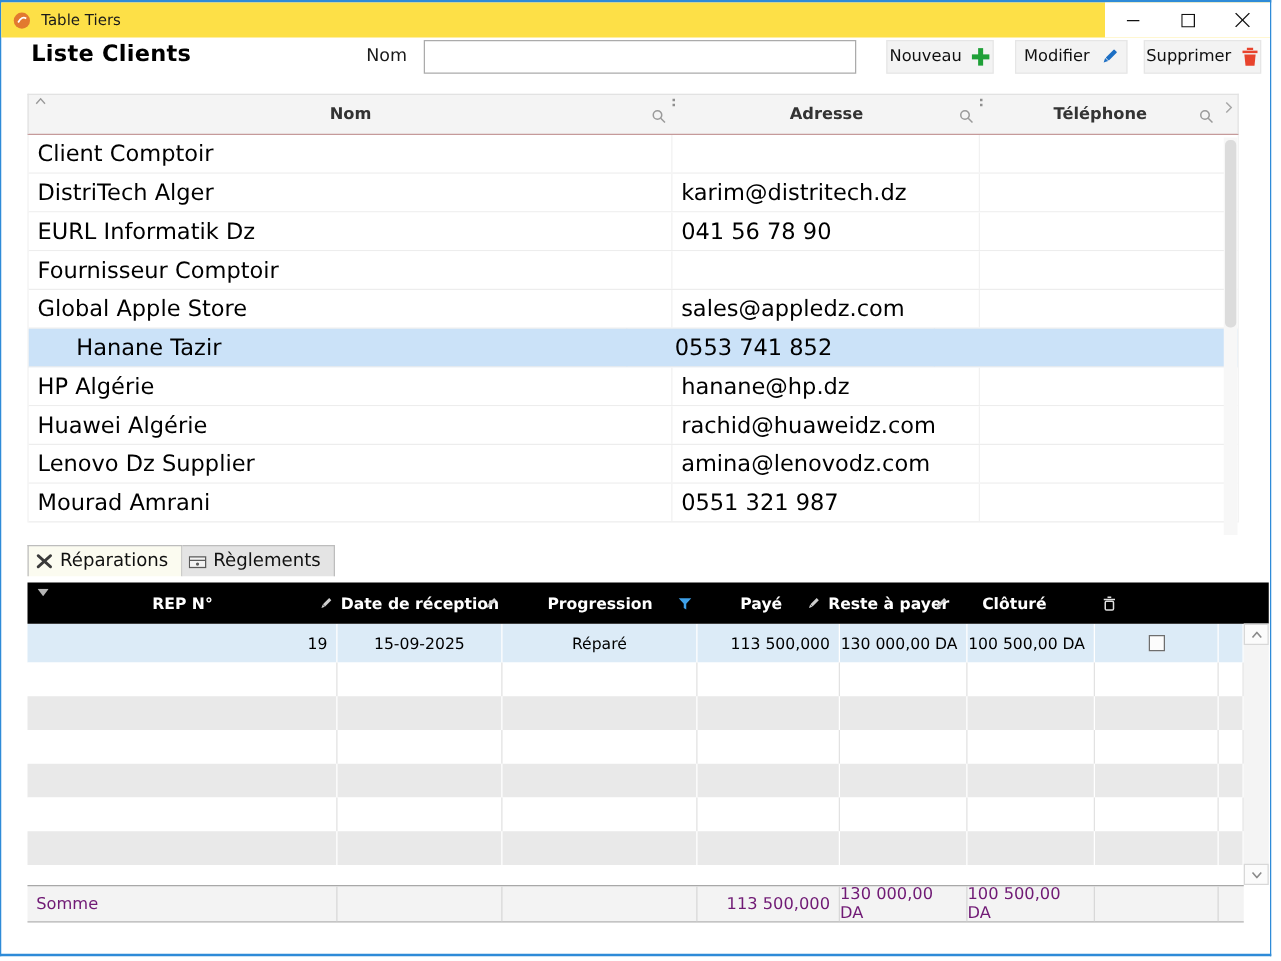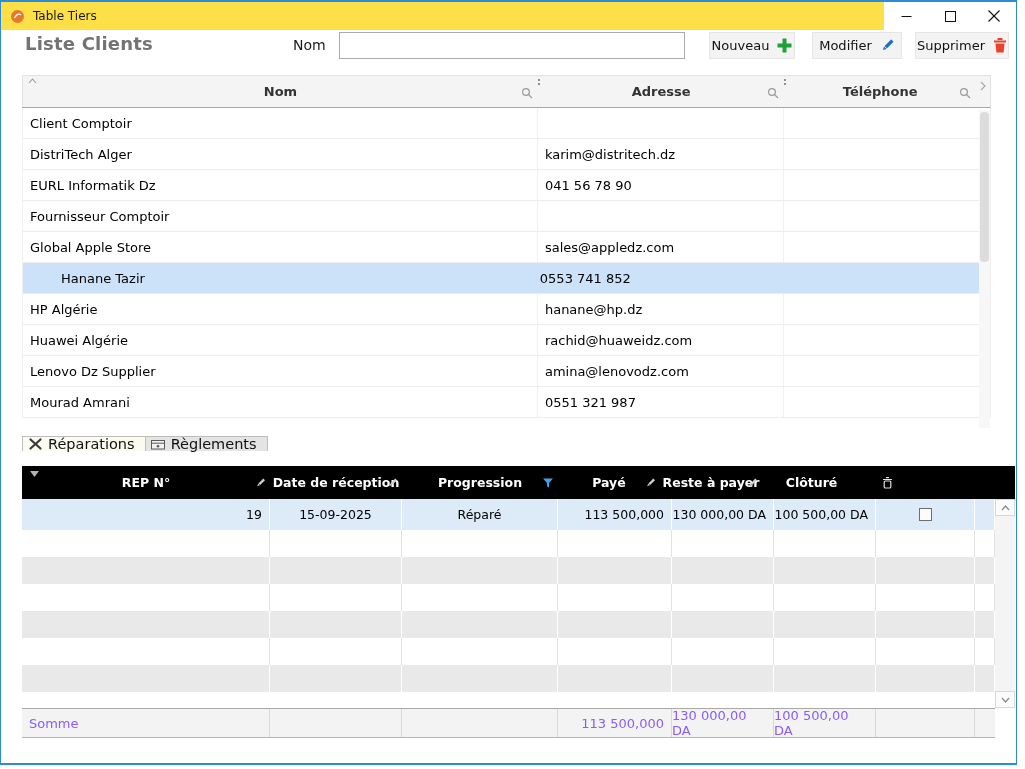--- a/index.html
+++ b/index.html
@@ -15,21 +15,21 @@
 
   
   .titlebar { position:absolute; left:1px; top:2px; width:1015px; height:28px; background:#fde047;
               display:flex; align-items:center; }
   .titlebar .app-icon { margin-left:9px; display:flex; }
   .titlebar .title-text { margin-left:8px; font-size:12px; color:#1a1a1a; }
   .win-controls { position:absolute; right:0; top:0; height:28px; display:flex; }
   .win-btn { width:44px; height:28px; display:flex; align-items:center; justify-content:center; background:#fff; border:none; }
 
   
-  .page-title  { position:absolute; left:25px; top:33px; font-size:18px; font-weight:bold; color:#737373; letter-spacing:0.2px; }
+  .page-title  { position:absolute; left:25px; top:33px; font-size:18px; font-weight:bold; color:#000000; letter-spacing:0.2px; }
   .nom-label   { position:absolute; left:293px; top:37px; font-size:14px; color:#1a1a1a; }
   .search-input{ position:absolute; left:339px; top:32px; width:346px; height:27px;
                  border:1px solid #ababab; font-size:13px; padding:0 6px; outline:none;
                  font-family:"DejaVu Sans","Liberation Sans",sans-serif; }
   .tbtn { position:absolute; top:32px; height:27px; background:#f3f3f3; border:1px solid #e6e6e6;
           display:flex; align-items:center; justify-content:center; gap:8px; font-size:13px; color:#111;
           font-family:"DejaVu Sans","Liberation Sans",sans-serif; }
   #btn-new    { left:709px; width:86px; }
   #btn-edit   { left:812px; width:90px; }
   #btn-delete { left:915px; width:94px; }
@@ -42,29 +42,29 @@
              font-size:13px; font-weight:bold; color:#333; }
   .w-nom{width:516px;} .w-adr{width:247px;} .w-tel{width:192px;} .w-stub{width:14px;}
   .mag { position:absolute; right:5px; bottom:8px; display:flex; }
   .caret-up { position:absolute; left:5px; top:2px; display:flex; }
   .grip { position:absolute; left:0; top:3px; display:flex; flex-direction:column; gap:2px; }
   .grip i { width:2px; height:2px; background:#8f8f8f; display:block; }
   .next-chev { display:flex; margin-top:-12px; }
   .cgrid-rows { border-left:1px solid #efefef; border-right:1px solid #efefef; }
   .c-row { display:flex; height:31px; border-bottom:1px solid #ededed; background:#fff; }
   .c-row.selected { background:#cbe2f8; }
-  .c-cell { display:flex; align-items:center; padding-left:7px; font-size:13px;
+  .c-cell { display:flex; align-items:center; padding-left:7px; font-size:18px;
             overflow:hidden; white-space:nowrap; }
   .c-cell.w-nom, .c-cell.w-adr { border-right:1px solid #f1f1f1; }
   .c-row.selected .c-cell { border-right-color:#cbe2f8;margin-left:31px; }
   .c-scroll { position:absolute; left:979px; top:110px; width:11px; height:318px; background:#f7f7f7; }
   .c-thumb  { position:absolute; left:1px; top:2px; width:9px; height:150px; background:#dcdcdc; border-radius:4px; }
 
   
-  .tabs { position:absolute; left:22px; top:436px; height:15px; display:flex; }
+  .tabs { position:absolute; left:22px; top:436px; height:25px; display:flex; }
   .tab { display:flex; align-items:center; gap:5px; padding:0 10px 0 5px; font-size:14.5px; color:#111;
          border:1px solid #bdbdbd; border-bottom:none; }
   .tab.active   { background:#fbfbf0; }
   .tab.inactive { background:#e4e4e4; border-left:none; }
 
   
   .rgrid { position:absolute; left:22px; top:466px; width:993px; }
   .rgrid-header { display:flex; height:33px; background:#000; color:#fff; position:relative; }
   .rh-cell { position:relative; display:flex; align-items:center; justify-content:center;
              font-size:12.5px; font-weight:bold; }
@@ -83,21 +83,21 @@
   .r-cell.ctr { justify-content:center; }
   .r-row.sel  .r-cell { border-right-color:#fff; }
   .r-row.even { background:#fff; }
   .r-row.even .r-cell { border-right-color:#e2e2e2; }
   .r-row.odd  { background:#e9e9e9; }
   .r-row.odd  .r-cell { border-right-color:#fff; }
   .checkbox { width:13px; height:13px; border:1px solid #6e6e6e; background:#fcfcfc; }
 
   .rfooter { position:absolute; left:22px; top:708px; width:973px; height:30px; background:#f3f3f3;
              border-top:1px solid #a8a8a8; border-bottom:1px solid #b5b5b5; display:flex; }
-  .rf-cell { display:flex; align-items:center; font-size:13px; color:#8b5cf6; border-right:1px solid #d8d8d8; }
+  .rf-cell { display:flex; align-items:center; font-size:13px; color:#701a75; border-right:1px solid #d8d8d8; }
   .rf-cell.num { justify-content:flex-end; padding-right:7px; }
   .rf-cell.first { padding-left:7px; }
   .rf-cell.last { border-right:none; }
 
   .r-scroll { position:absolute; left:995px; top:499px; width:20px; height:209px; background:#f4f4f4; }
   .sc-arrow { position:absolute; left:0; width:20px; height:17px; background:#fbfbfb;
               border:1px solid #d8d8d8; display:flex; align-items:center; justify-content:center; }
   .sc-arrow.up { top:0; } .sc-arrow.down { bottom:0; }
 </style>
 </head>

